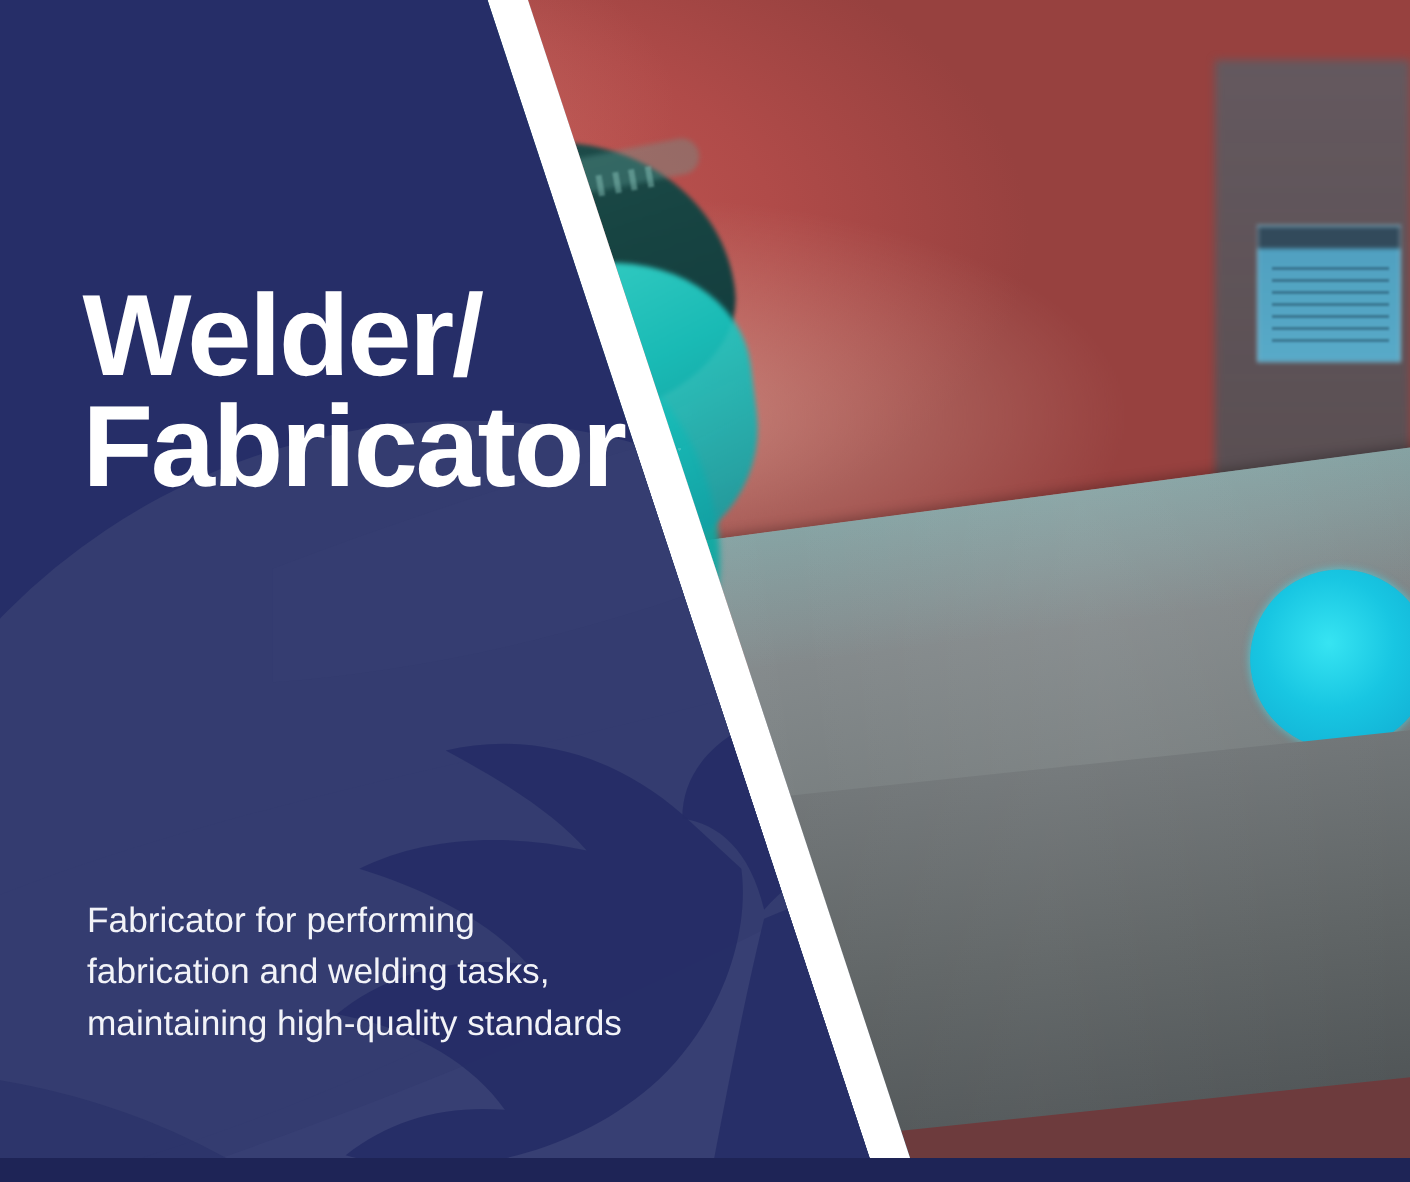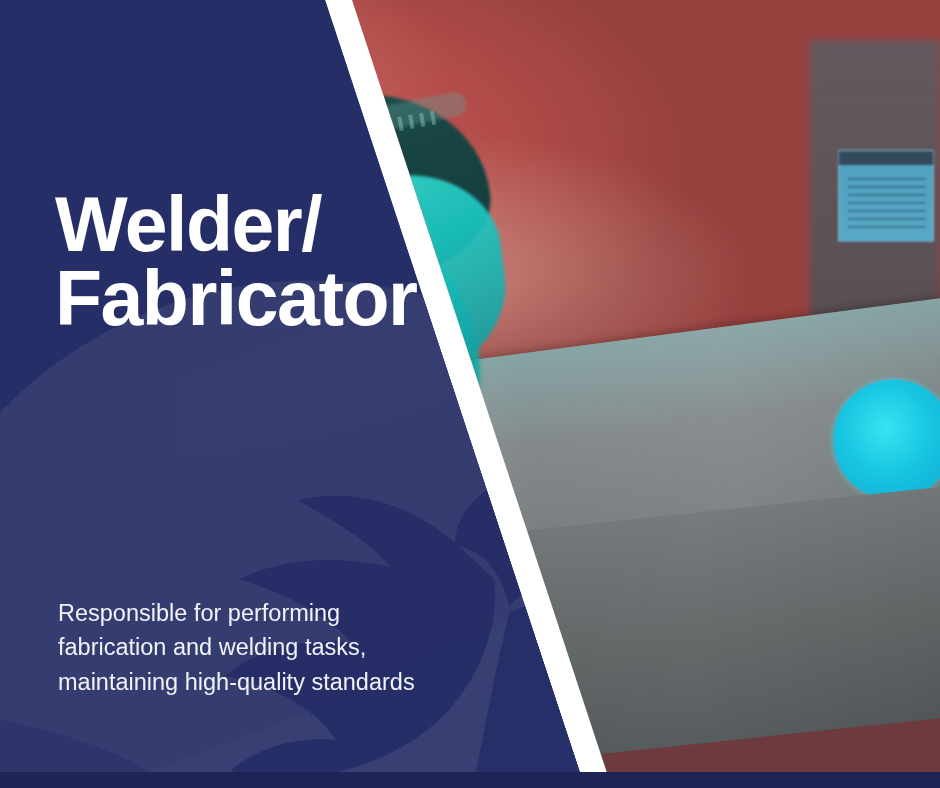--- a/index.html
+++ b/index.html
@@ -373,16 +373,16 @@
                C 548 416, 588 456, 606 510
                L 620 520 L 620 788 L 300 788
                C 286 700, 292 600, 312 520
                C 320 478, 328 436, 336 404 Z" fill="#252d66" opacity=".88"></path>
 
       <path d="M -60 470 C 40 470, 130 510, 180 580 C 120 556, 50 548, -60 556 Z" fill="#252d66" opacity=".5"></path>
     </svg>
 
     <h1 class="title">Welder/
 Fabricator</h1>
-    <p class="body-copy">Responsible for performing fabrication and welding tasks, maintaining high-quality standards</p>
+    <p class="body-copy">Fabricator for performing fabrication and welding tasks, maintaining high-quality standards</p>
   </div>
 
 </div>
 
 </body></html>

